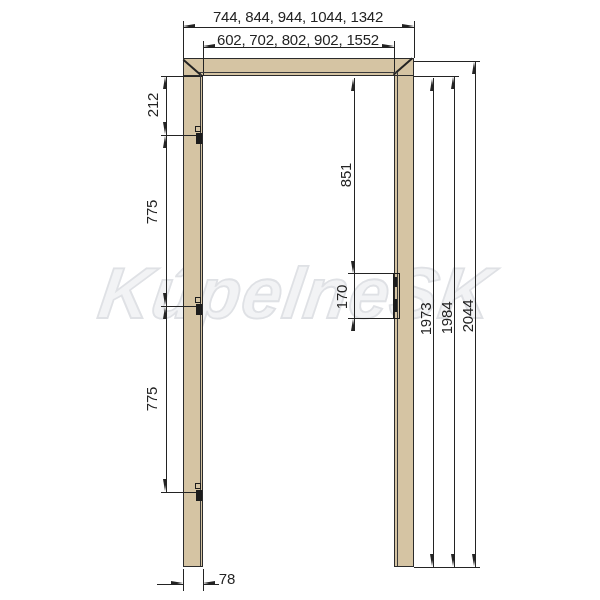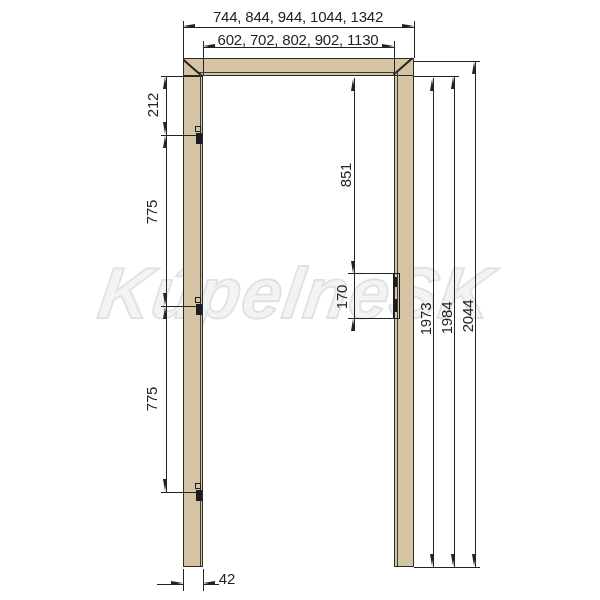--- a/index.html
+++ b/index.html
@@ -87,21 +87,21 @@
     <div class="vline" style="left:414px; top:21px; height:37px;"></div>
     <div class="vline" style="left:203px; top:41px; height:34px;"></div>
     <div class="vline" style="left:394px; top:41px; height:34px;"></div>
     <div class="hline" style="left:183px; top:27px; width:231px;"></div>
     <div class="hline" style="left:203px; top:47px; width:191px;"></div>
     <div class="arr left" style="left:183px; top:24.4px;"></div>
     <div class="arr right" style="left:402px; top:24.4px;"></div>
     <div class="arr left" style="left:203px; top:44.4px;"></div>
     <div class="arr right" style="left:382px; top:44.4px;"></div>
     <div class="lbl" style="left:298px; top:16px;">744, 844, 944, 1044, 1342</div>
-    <div class="lbl" style="left:298px; top:39px;">602, 702, 802, 902, 1130</div>
+    <div class="lbl" style="left:298px; top:39px;">602, 702, 802, 902, 1552</div>
   </div>
 
   <div>
     <div class="hline" style="left:161px; top:76px;  width:42px;"></div>
     <div class="vline" style="left:166px; top:76px;  height:416px;"></div>
     <div class="hline" style="left:161px; top:135px; width:36px;"></div>
     <div class="hline" style="left:161px; top:306px; width:36px;"></div>
     <div class="hline" style="left:161px; top:492px; width:36px;"></div>
     <div class="arr up" style="left:163.4px; top:77px;"></div>
     <div class="arr down" style="left:163.4px; top:122px;"></div>
@@ -143,16 +143,16 @@
     <div class="lbl v" style="left:467px; top:316px;">2044</div>
   </div>
 
   <div>
     <div class="vline" style="left:183px; top:569px; height:22px;"></div>
     <div class="vline" style="left:203px; top:569px; height:22px;"></div>
     <div class="hline" style="left:157px; top:584px; width:26px;"></div>
     <div class="hline" style="left:203px; top:584px; width:16px;"></div>
     <div class="arr right" style="left:171px; top:581.4px;"></div>
     <div class="arr left" style="left:203px; top:581.4px;"></div>
-    <div class="lbl" style="left:227px; top:578px;">42</div>
+    <div class="lbl" style="left:227px; top:578px;">78</div>
   </div>
 
 </div>
 
 </body></html>

